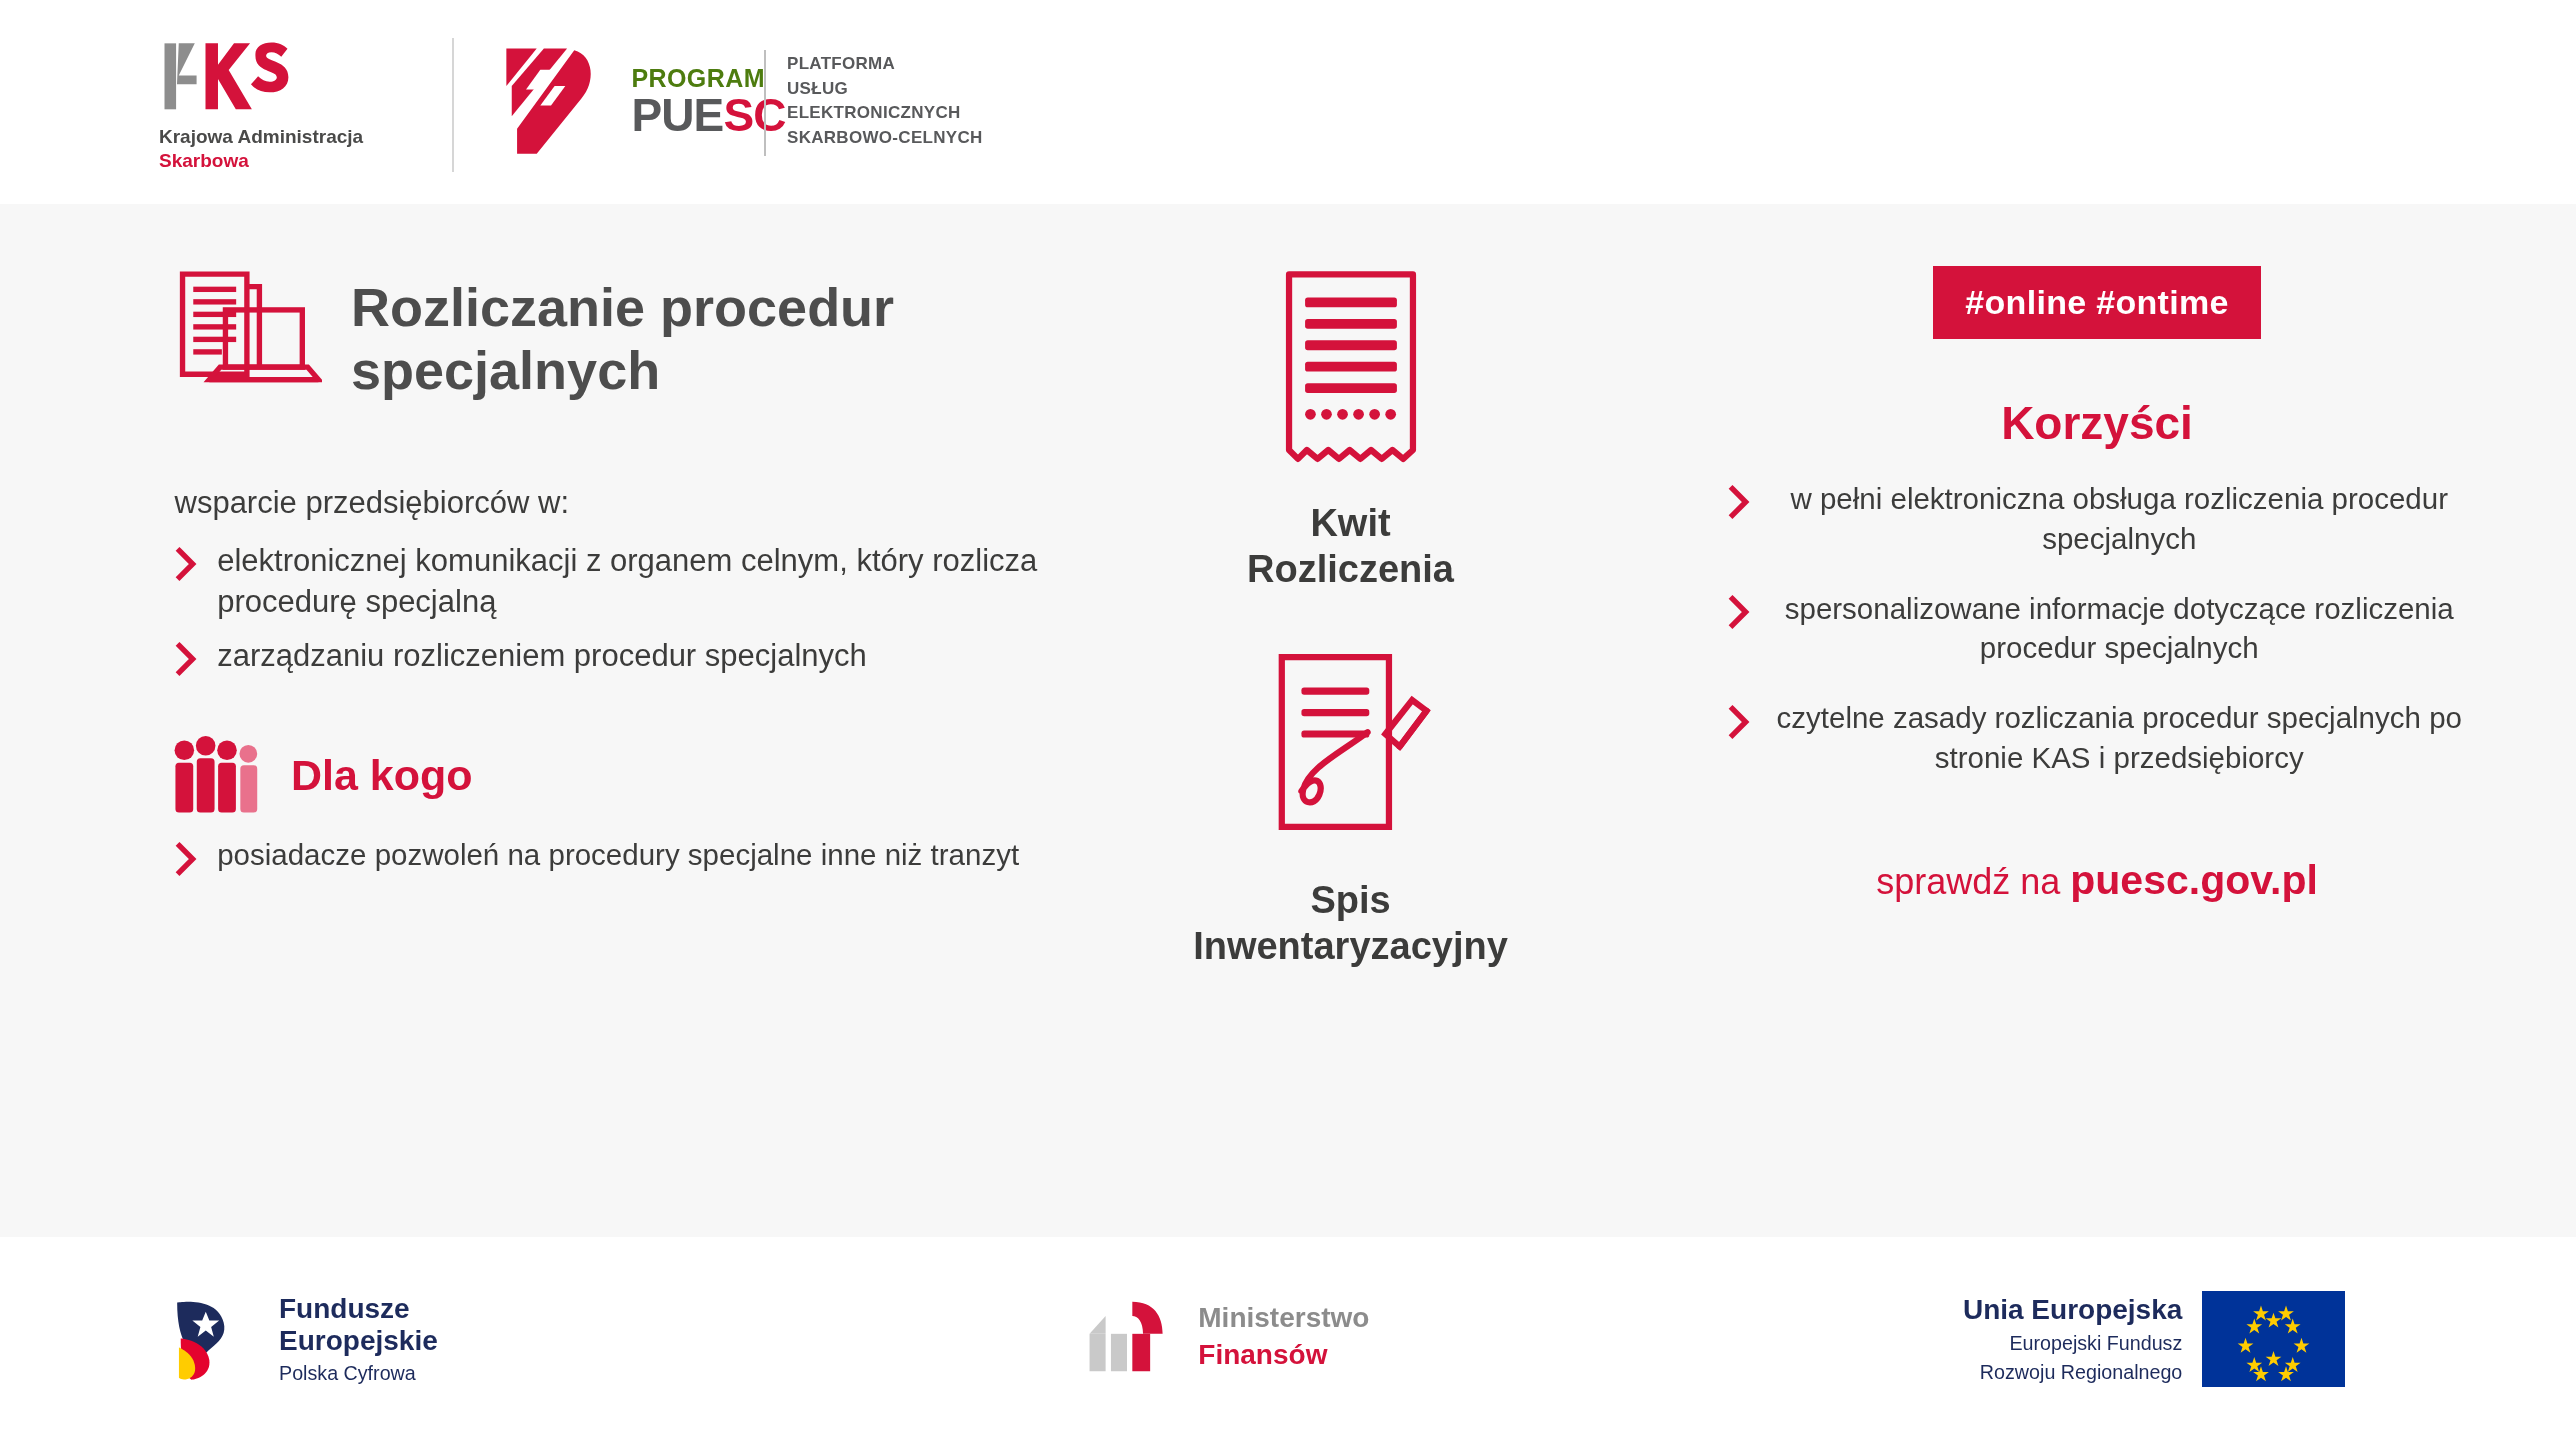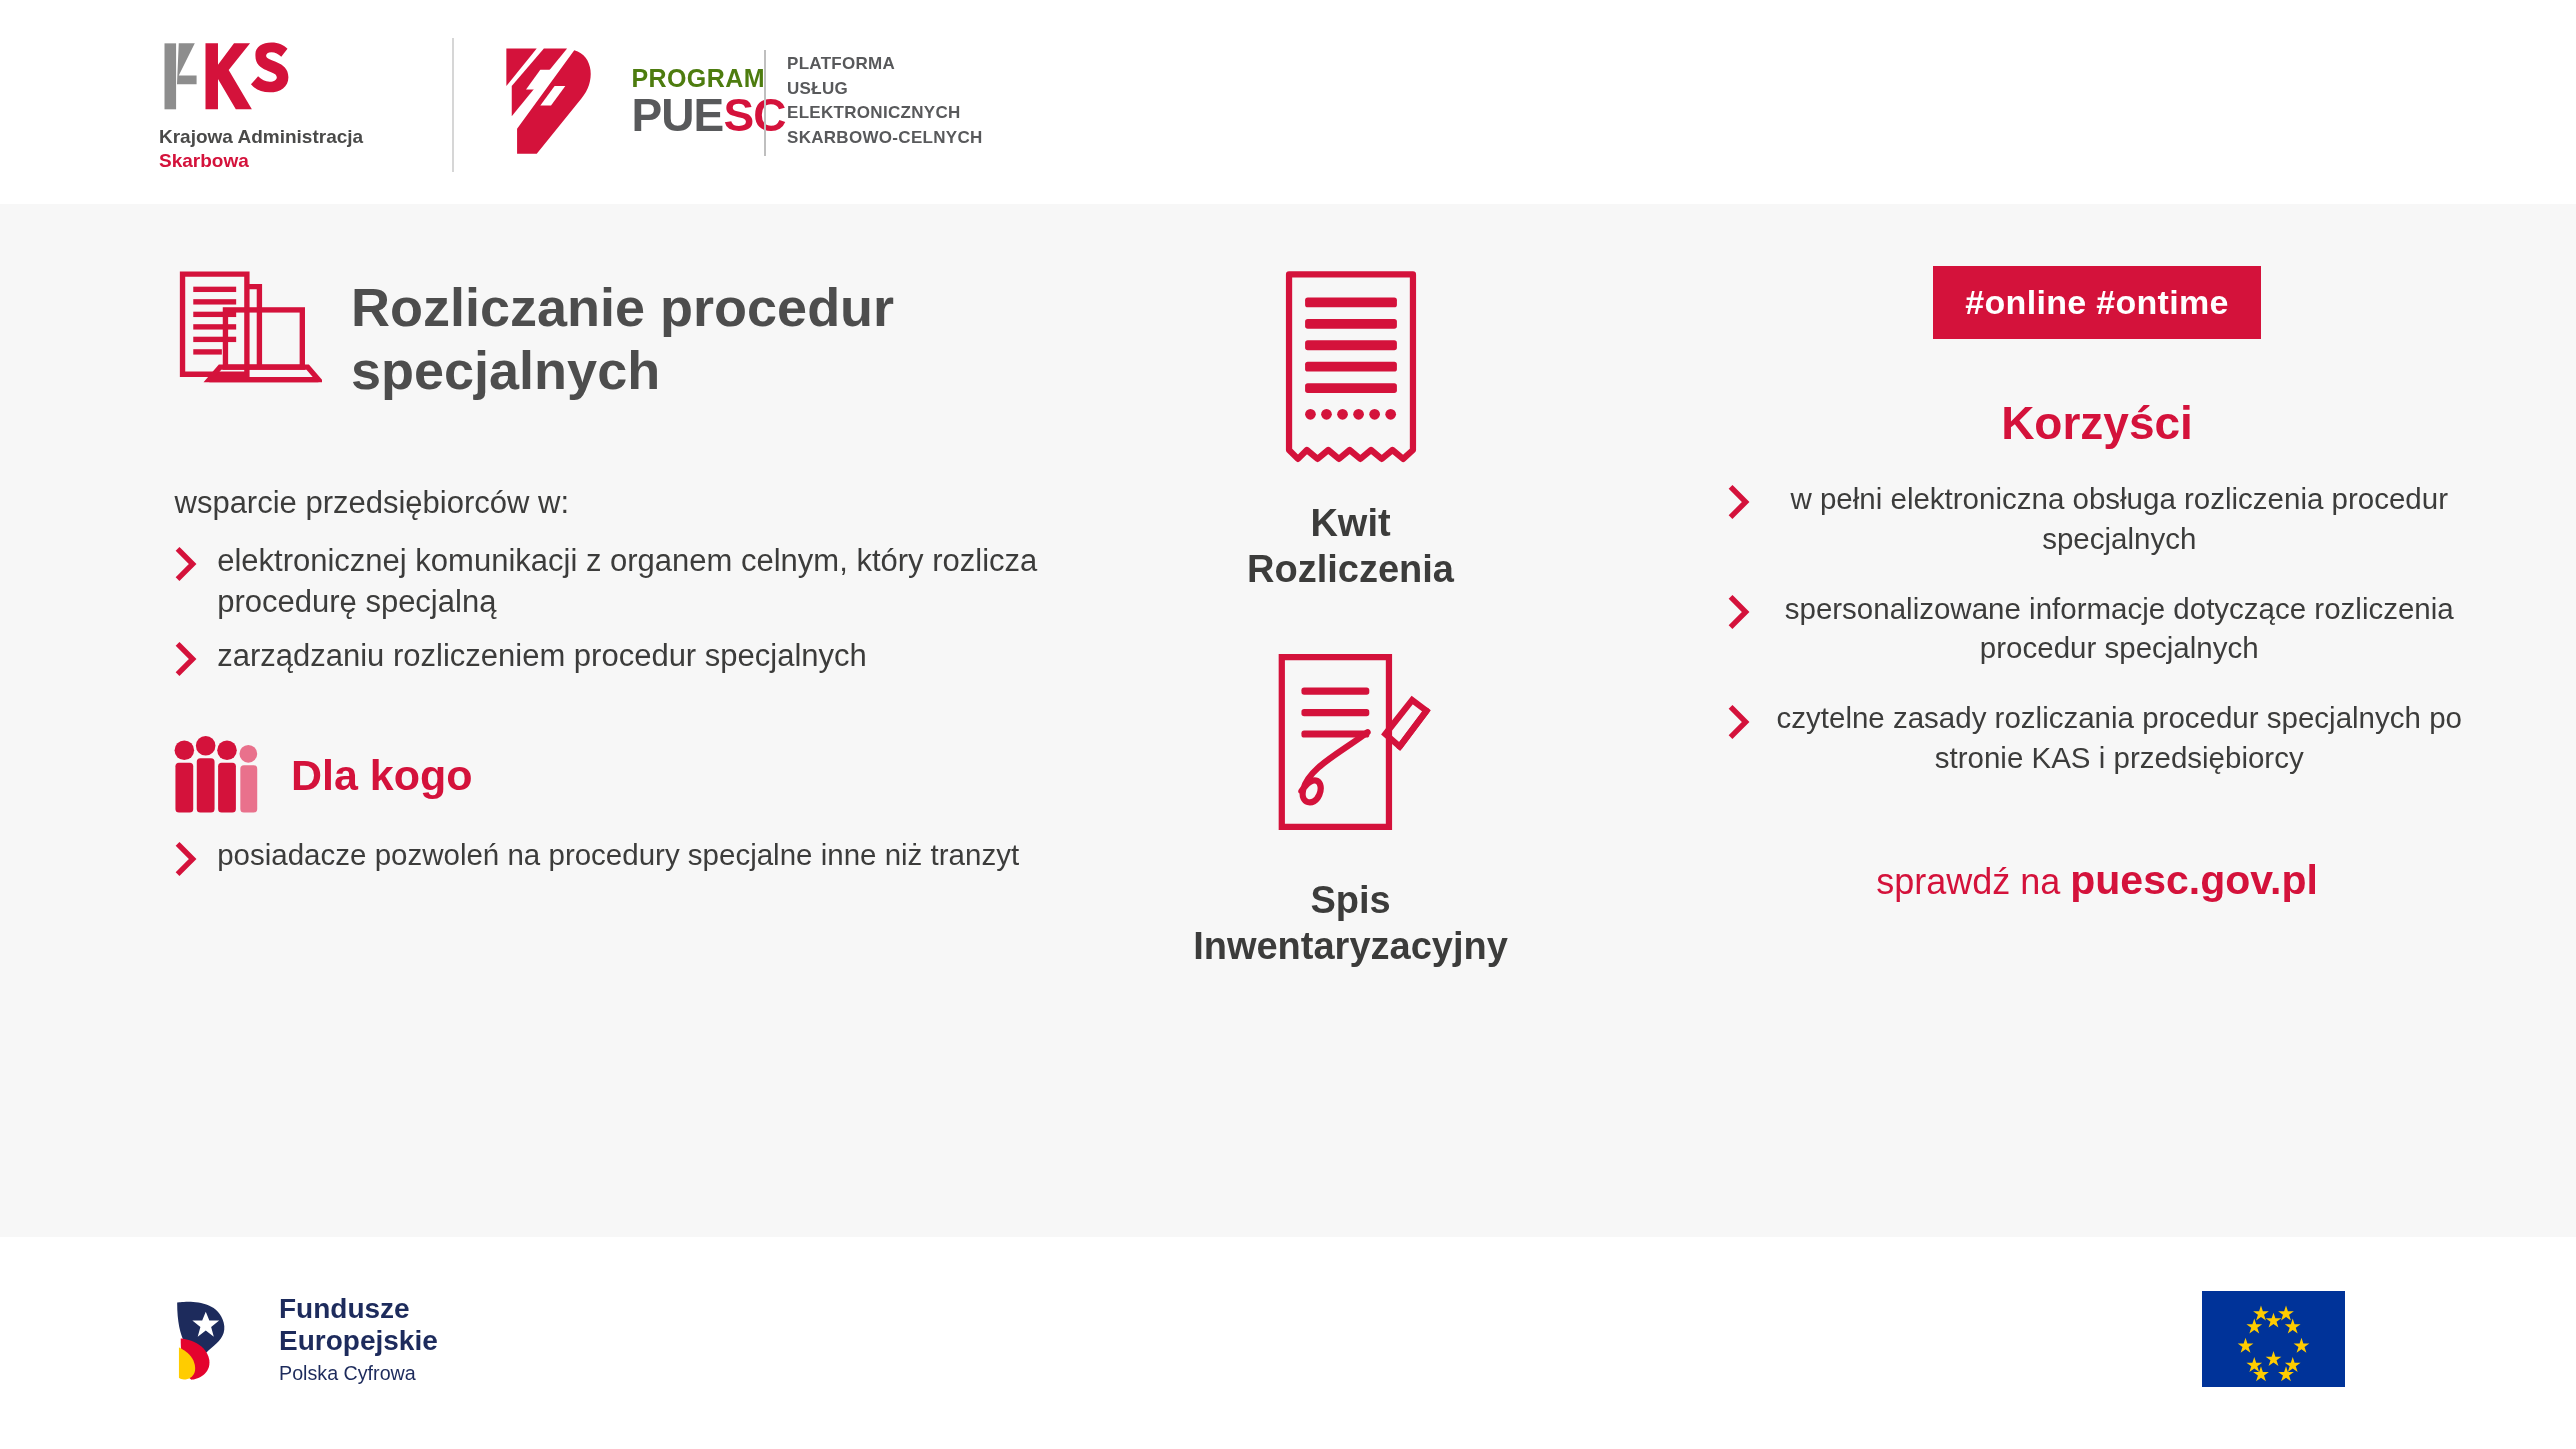--- a/index.html
+++ b/index.html
@@ -595,22 +595,46 @@
           <polygon points="40,22 44,32 55,32 46,39 49,50 40,43 31,50 34,39 25,32 36,32" fill="#ffffff"></polygon>
         </svg>
       </div>
       <div class="fe-text">
         <span class="big">Fundusze</span>
         <span class="big">Europejskie</span>
         <span class="small">Polska Cyfrowa</span>
       </div>
     </div>
 
+    <div class="mf-logo">
+      <div class="mf-mark">
+        <svg width="98" height="77" viewBox="0 0 110 86" xmlns="http://www.w3.org/2000/svg">
+          <g fill="#c9c9c9">
+            <rect x="4" y="40" width="18" height="42"></rect>
+            <rect x="28" y="40" width="18" height="42"></rect>
+            <polygon points="4,40 22,40 22,20"></polygon>
+          </g>
+          <g fill="#d4123b">
+            <path d="M52 4 C76 4 86 20 86 40 L64 40 C64 26 58 20 52 20 Z"></path>
+            <rect x="52" y="40" width="20" height="42"></rect>
+          </g>
+        </svg>
+      </div>
+      <div class="mf-text">
+        <span class="top">Ministerstwo</span>
+        <span class="bot">Finansów</span>
+      </div>
+    </div>
 
     <div class="eu-logo">
+      <div class="eu-text">
+        <span class="big">Unia Europejska</span>
+        <span class="small">Europejski Fundusz</span>
+        <span class="small">Rozwoju Regionalnego</span>
+      </div>
       <div class="eu-flag">
         <svg width="143" height="96" viewBox="0 0 160 107" xmlns="http://www.w3.org/2000/svg">
           <rect width="160" height="107" fill="#003399"></rect>
           <g fill="#ffcc00">
             <polygon points="80,24 82.1,30.4 88.8,30.4 83.4,34.3 85.5,40.7 80,36.8 74.5,40.7 76.6,34.3 71.2,30.4 77.9,30.4"></polygon>
             <polygon points="80,67 82.1,73.4 88.8,73.4 83.4,77.3 85.5,83.7 80,79.8 74.5,83.7 76.6,77.3 71.2,73.4 77.9,73.4"></polygon>
             <polygon points="58.5,30.7 60.6,37.1 67.3,37.1 61.9,41 64,47.4 58.5,43.5 53,47.4 55.1,41 49.7,37.1 56.4,37.1"></polygon>
             <polygon points="101.5,30.7 103.6,37.1 110.3,37.1 104.9,41 107,47.4 101.5,43.5 96,47.4 98.1,41 92.7,37.1 99.4,37.1"></polygon>
             <polygon points="48.7,52.2 50.8,58.6 57.5,58.6 52.1,62.5 54.2,68.9 48.7,65 43.2,68.9 45.3,62.5 39.9,58.6 46.6,58.6"></polygon>
             <polygon points="111.3,52.2 113.4,58.6 120.1,58.6 114.7,62.5 116.8,68.9 111.3,65 105.8,68.9 107.9,62.5 102.5,58.6 109.2,58.6"></polygon>

